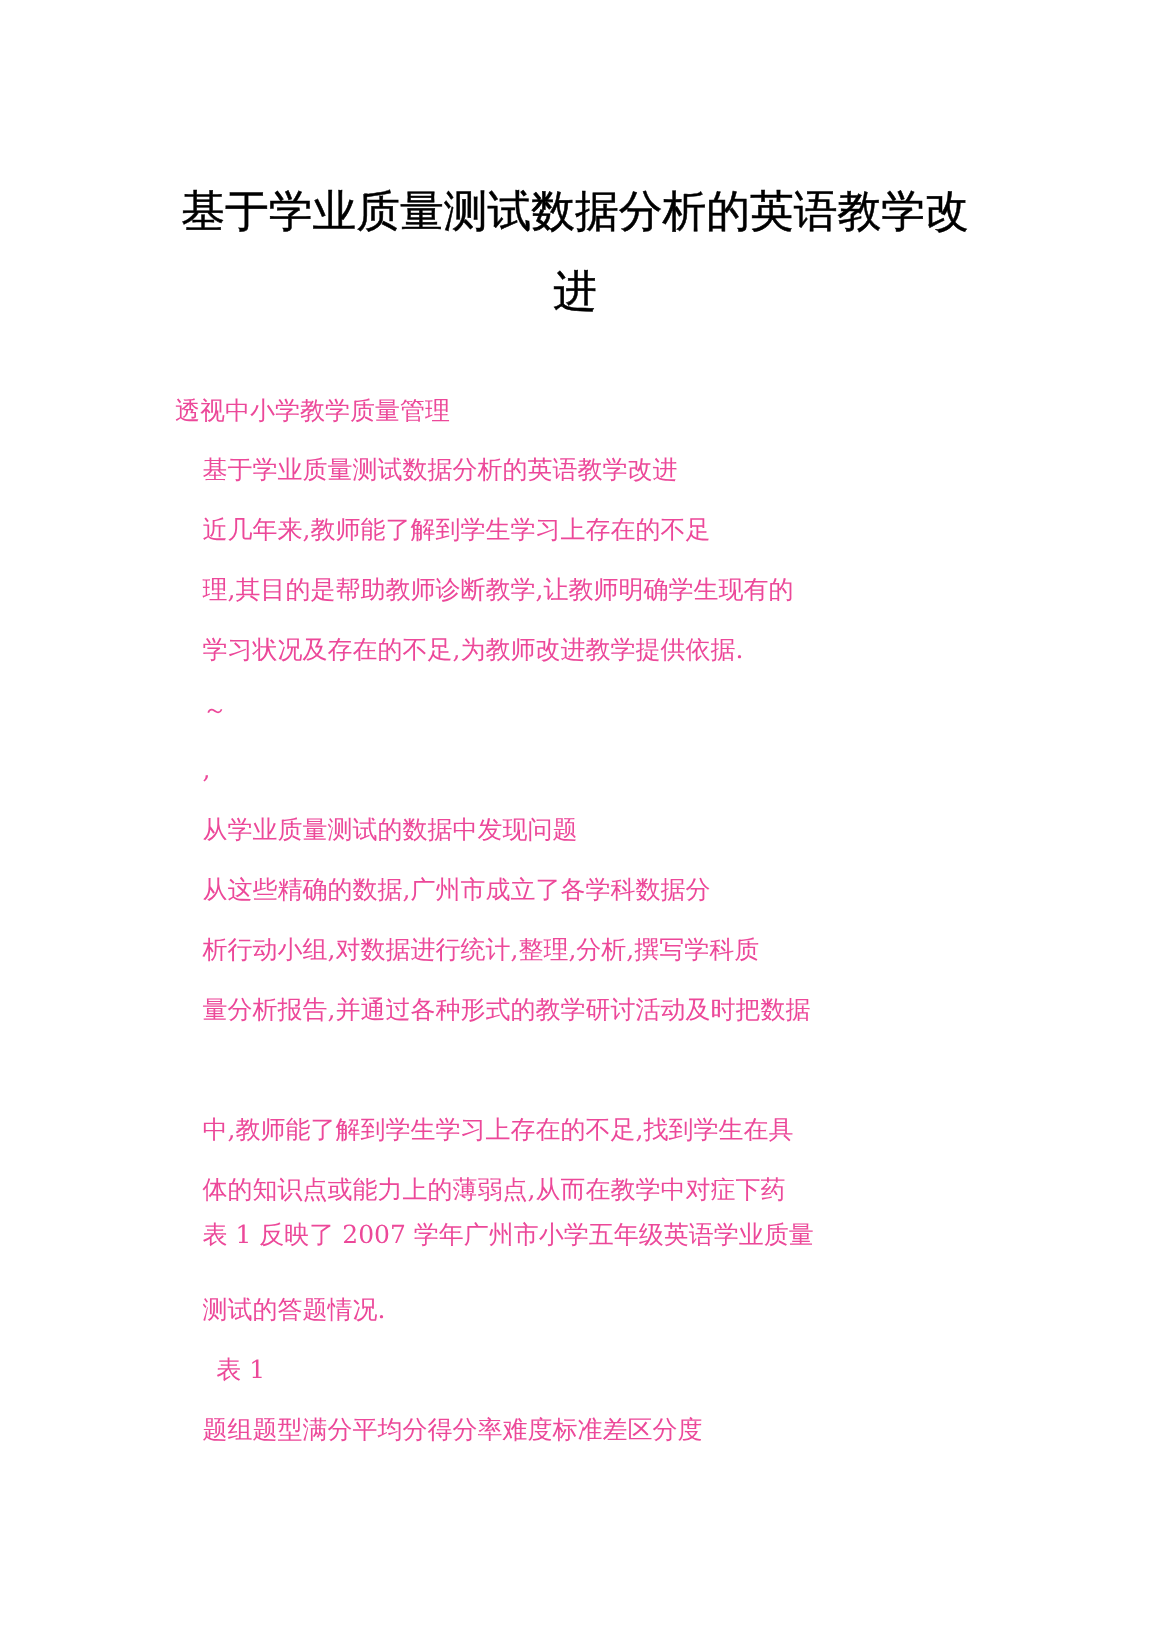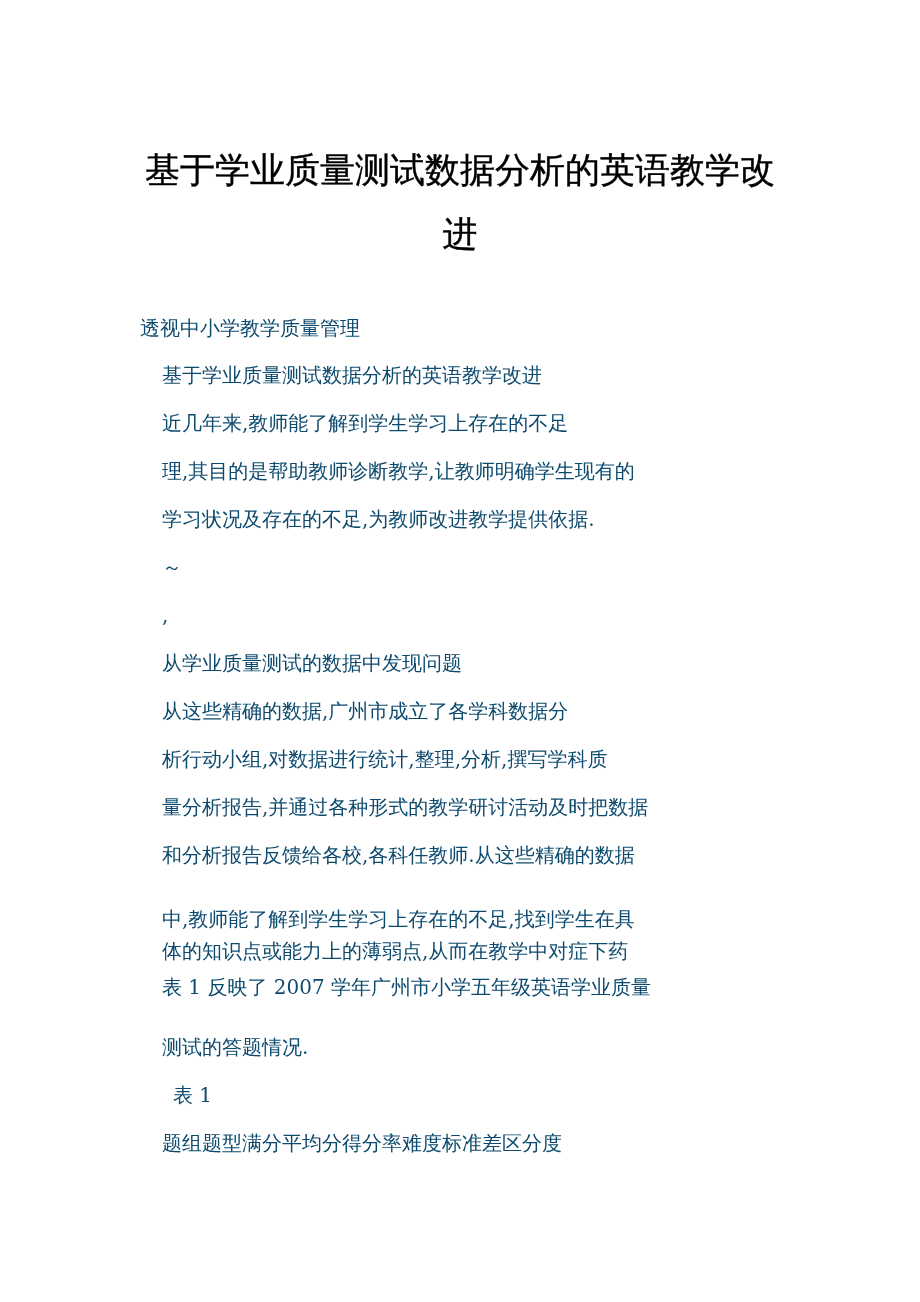--- a/index.html
+++ b/index.html
@@ -35,21 +35,21 @@
       letter-spacing: 0px;
       color: #000000;
       -webkit-text-stroke: 0.4px #000;
     }
     .line {
       position: absolute;
       white-space: nowrap;
       font-family: "DejaVu Serif", "Liberation Serif", serif;
       font-size: 20px;
       line-height: 24px;
-      color: #0c4a6e;
+      color: #ec4899;
     }
     .l-first { left: 140px; }
     .l-indent { left: 162px; }
   </style>
 </head>
 <body>
 
 <div class="page">
   <div class="title">
     <div>基于学业质量测试数据分析的英语教学改</div>
@@ -60,20 +60,19 @@
   <div class="line l-indent" style="top:363px;">基于学业质量测试数据分析的英语教学改进</div>
   <div class="line l-indent" style="top:411px;">近几年来,教师能了解到学生学习上存在的不足</div>
   <div class="line l-indent" style="top:459px;">理,其目的是帮助教师诊断教学,让教师明确学生现有的</div>
   <div class="line l-indent" style="top:507px;">学习状况及存在的不足,为教师改进教学提供依据.</div>
   <div class="line l-indent" style="top:555px;">～</div>
   <div class="line l-indent" style="top:603px;">,</div>
   <div class="line l-indent" style="top:651px;">从学业质量测试的数据中发现问题</div>
   <div class="line l-indent" style="top:699px;">从这些精确的数据,广州市成立了各学科数据分</div>
   <div class="line l-indent" style="top:747px;">析行动小组,对数据进行统计,整理,分析,撰写学科质</div>
   <div class="line l-indent" style="top:795px;">量分析报告,并通过各种形式的教学研讨活动及时把数据</div>
-  <div class="line l-indent" style="top:843px;">和分析报告反馈给各校,各科任教师.从这些精确的数据</div>
-  <div class="line l-indent" style="top:891px;margin-top:16px;">中,教师能了解到学生学习上存在的不足,找到学生在具</div>
+  <div class="line l-indent" style="top:891px;">中,教师能了解到学生学习上存在的不足,找到学生在具</div>
   <div class="line l-indent" style="top:939px;">体的知识点或能力上的薄弱点,从而在教学中对症下药</div>
   <div class="line l-indent" style="top:975px;">表 1 反映了 2007 学年广州市小学五年级英语学业质量</div>
   <div class="line l-indent" style="top:1035px;">测试的答题情况.</div>
   <div class="line l-indent" style="top:1083px;margin-left:11px;">表 1</div>
   <div class="line l-indent" style="top:1131px;">题组题型满分平均分得分率难度标准差区分度</div>
 </div>
 
 </body></html>

